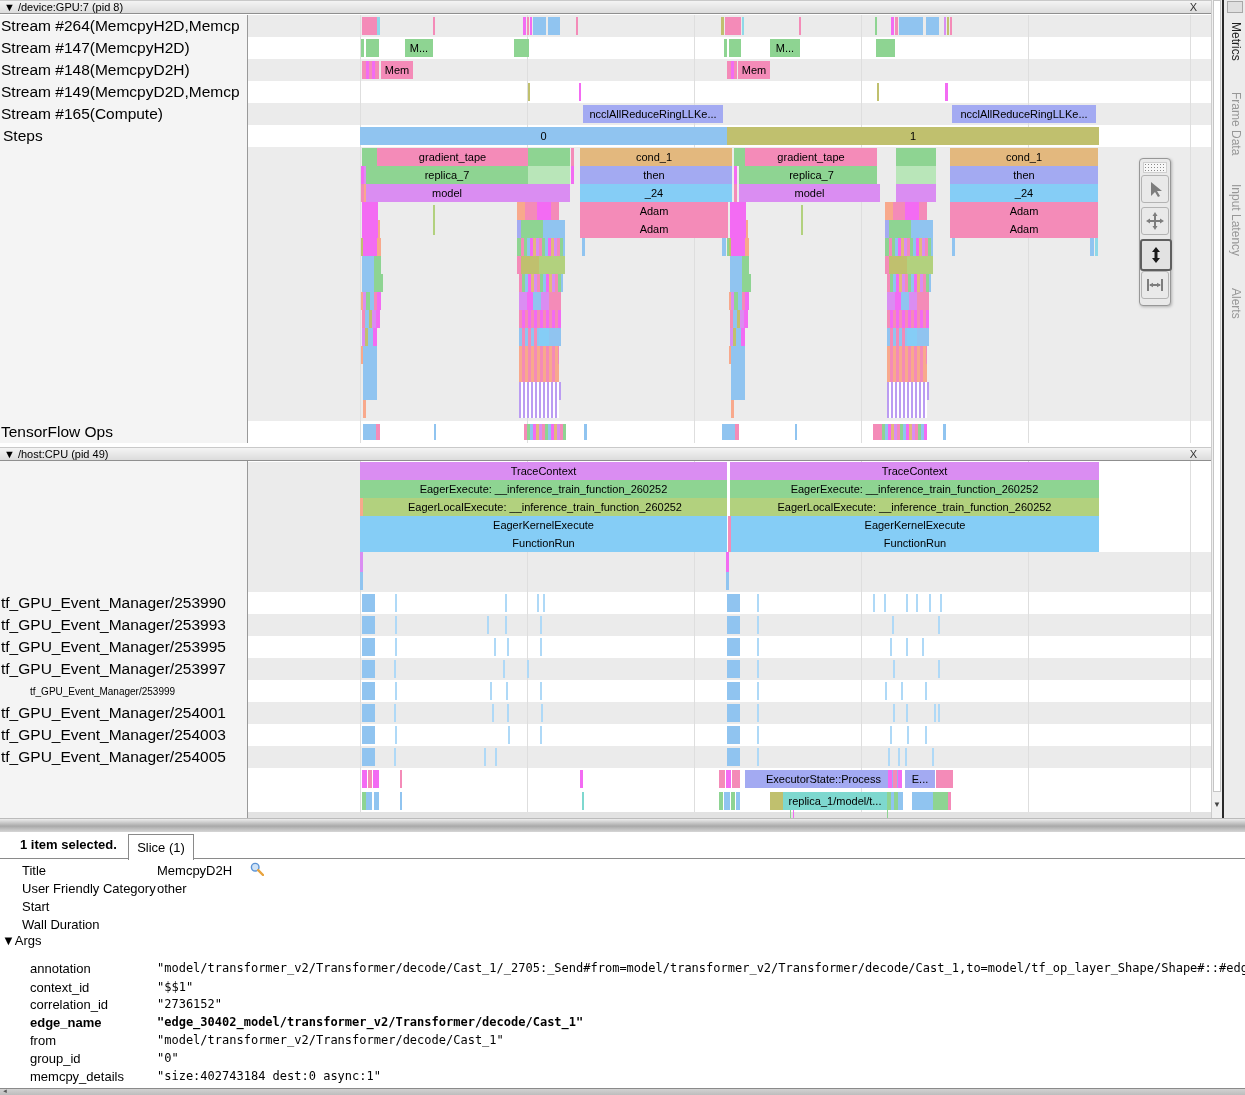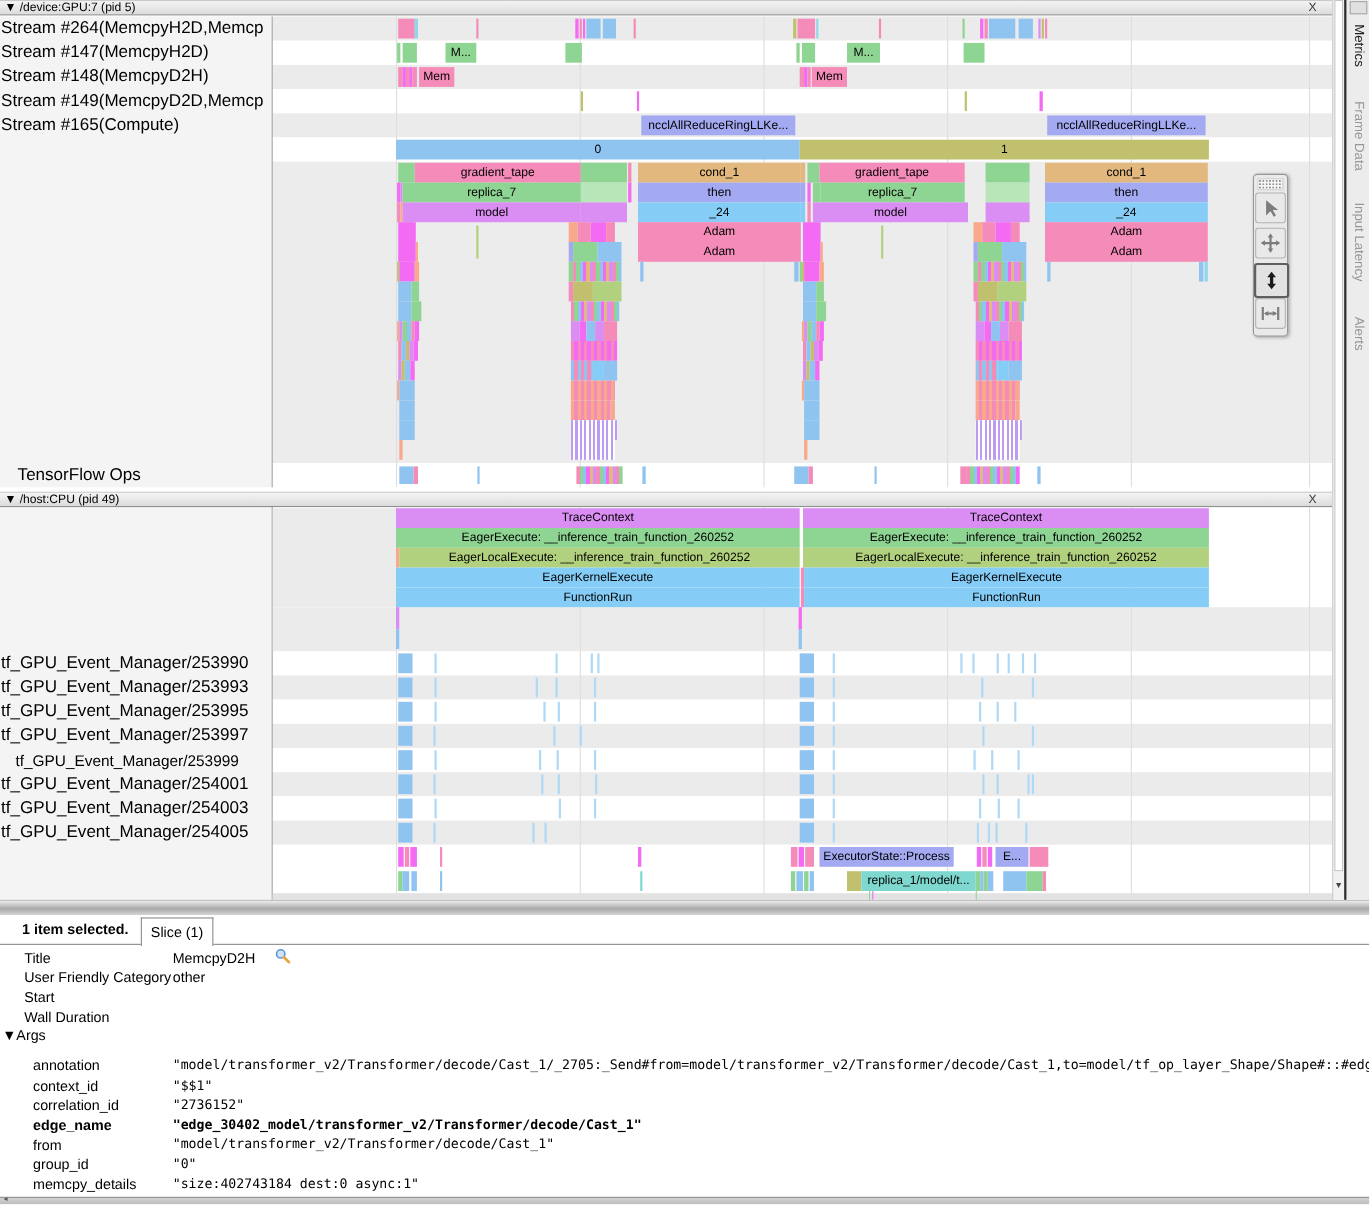--- a/index.html
+++ b/index.html
@@ -81,34 +81,35 @@
       <div class="rowlabel" style="left: 0px; top: 15px; width: 246px; height: 22px; font-size: 15.5px; padding-left: 1px;">Stream #264(MemcpyH2D,Memcp</div>
       <div class="stripe" style="left: 248px; top: 37px; width: 963px; height: 22px; background: rgb(255, 255, 255);"></div>
       <div class="rowlabel" style="left: 0px; top: 37px; width: 246px; height: 22px; font-size: 15.5px; padding-left: 1px;">Stream #147(MemcpyH2D)</div>
       <div class="stripe" style="left: 248px; top: 59px; width: 963px; height: 22px; background: rgb(235, 235, 235);"></div>
       <div class="rowlabel" style="left: 0px; top: 59px; width: 246px; height: 22px; font-size: 15.5px; padding-left: 1px;">Stream #148(MemcpyD2H)</div>
       <div class="stripe" style="left: 248px; top: 81px; width: 963px; height: 22px; background: rgb(255, 255, 255);"></div>
       <div class="rowlabel" style="left: 0px; top: 81px; width: 246px; height: 22px; font-size: 15.5px; padding-left: 1px;">Stream #149(MemcpyD2D,Memcp</div>
       <div class="stripe" style="left: 248px; top: 103px; width: 963px; height: 22px; background: rgb(235, 235, 235);"></div>
       <div class="rowlabel" style="left: 0px; top: 103px; width: 246px; height: 22px; font-size: 15.5px; padding-left: 1px;">Stream #165(Compute)</div>
       <div class="stripe" style="left: 248px; top: 125px; width: 963px; height: 22px; background: rgb(255, 255, 255);"></div>
+      <div class="rowlabel" style="left: 0px; top: 125px; width: 246px; height: 22px; font-size: 15.5px; padding-left: 3px;">Steps</div>
       <div class="stripe" style="left: 248px; top: 147px; width: 963px; height: 274px; background: rgb(236, 236, 236);"></div>
       <div class="stripe" style="left: 248px; top: 421px; width: 963px; height: 22px; background: rgb(255, 255, 255);"></div>
-      <div class="rowlabel" style="left: 0px; top: 421px; width: 246px; height: 22px; font-size: 15.5px; padding-left: 16px;">TensorFlow Ops</div>
+      <div class="rowlabel" style="left: 0px; top: 421px; width: 246px; height: 22px; font-size: 15.5px; padding-left: 1px;">TensorFlow Ops</div>
       <div class="stripe" style="left: 248px; top: 462px; width: 963px; height: 130px; background: rgb(255, 255, 255);"></div>
       <div class="stripe" style="left: 248px; top: 592px; width: 963px; height: 22px; background: rgb(255, 255, 255);"></div>
       <div class="rowlabel" style="left: 0px; top: 592px; width: 246px; height: 22px; font-size: 15.5px; padding-left: 1px;">tf_GPU_Event_Manager/253990</div>
       <div class="stripe" style="left: 248px; top: 614px; width: 963px; height: 22px; background: rgb(235, 235, 235);"></div>
       <div class="rowlabel" style="left: 0px; top: 614px; width: 246px; height: 22px; font-size: 15.5px; padding-left: 1px;">tf_GPU_Event_Manager/253993</div>
       <div class="stripe" style="left: 248px; top: 636px; width: 963px; height: 22px; background: rgb(255, 255, 255);"></div>
       <div class="rowlabel" style="left: 0px; top: 636px; width: 246px; height: 22px; font-size: 15.5px; padding-left: 1px;">tf_GPU_Event_Manager/253995</div>
       <div class="stripe" style="left: 248px; top: 658px; width: 963px; height: 22px; background: rgb(235, 235, 235);"></div>
       <div class="rowlabel" style="left: 0px; top: 658px; width: 246px; height: 22px; font-size: 15.5px; padding-left: 1px;">tf_GPU_Event_Manager/253997</div>
       <div class="stripe" style="left: 248px; top: 680px; width: 963px; height: 22px; background: rgb(255, 255, 255);"></div>
-      <div class="rowlabel" style="left: 0px; top: 680px; width: 246px; height: 22px; font-size: 14px; padding-left: 14px;">tf_GPU_Event_Manager/253999</div>
+      <div class="rowlabel" style="left: 16px; top: 680px; width: 246px; height: 22px; font-size: 10px; padding-left: 14px;">tf_GPU_Event_Manager/253999</div>
       <div class="stripe" style="left: 248px; top: 702px; width: 963px; height: 22px; background: rgb(235, 235, 235);"></div>
       <div class="rowlabel" style="left: 0px; top: 702px; width: 246px; height: 22px; font-size: 15.5px; padding-left: 1px;">tf_GPU_Event_Manager/254001</div>
       <div class="stripe" style="left: 248px; top: 724px; width: 963px; height: 22px; background: rgb(255, 255, 255);"></div>
       <div class="rowlabel" style="left: 0px; top: 724px; width: 246px; height: 22px; font-size: 15.5px; padding-left: 1px;">tf_GPU_Event_Manager/254003</div>
       <div class="stripe" style="left: 248px; top: 746px; width: 963px; height: 22px; background: rgb(235, 235, 235);"></div>
       <div class="rowlabel" style="left: 0px; top: 746px; width: 246px; height: 22px; font-size: 15.5px; padding-left: 1px;">tf_GPU_Event_Manager/254005</div>
       <div class="stripe" style="left: 248px; top: 768px; width: 963px; height: 50px; background: rgb(255, 255, 255);"></div>
       <div class="rect" style="left: 248px; top: 462px; width: 112px; height: 90px; background: rgb(235, 235, 235);"></div>
       <div class="rect" style="left: 248px; top: 552px; width: 963px; height: 40px; background: rgb(235, 235, 235);"></div>
       <div class="rect" style="left: 248px; top: 812px; width: 963px; height: 6px; background: rgb(226, 226, 226);"></div>
@@ -244,21 +245,21 @@
       <div class="block" style="left: 726px; top: 552px; width: 3px; height: 20px; background: rgb(243, 107, 243);"></div>
       <div class="block" style="left: 726px; top: 572px; width: 3px; height: 18px; background: rgb(144, 196, 240);"></div>
       <div class="block" style="left: 362px; top: 770px; width: 5px; height: 18px; background: rgb(243, 107, 243);"></div>
       <div class="block" style="left: 368px; top: 770px; width: 4px; height: 18px; background: rgb(244, 139, 184);"></div>
       <div class="block" style="left: 373px; top: 770px; width: 6px; height: 18px; background: rgb(243, 107, 243);"></div>
       <div class="block" style="left: 400px; top: 770px; width: 2px; height: 18px; background: rgb(244, 139, 184);"></div>
       <div class="block" style="left: 580px; top: 770px; width: 3px; height: 18px; background: rgb(243, 107, 243);"></div>
       <div class="block" style="left: 719px; top: 770px; width: 6px; height: 18px; background: rgb(244, 139, 184);"></div>
       <div class="block" style="left: 726px; top: 770px; width: 5px; height: 18px; background: rgb(243, 107, 243);"></div>
       <div class="block" style="left: 732px; top: 770px; width: 8px; height: 18px; background: rgb(244, 139, 184);"></div>
-      <div class="block" style="left: 745px; top: 770px; width: 122px; height: 18px; background: rgb(163, 170, 242);">ExecutorState::Process</div>
+      <div class="block" style="left: 745px; top: 770px; width: 157px; height: 18px; background: rgb(163, 170, 242);">ExecutorState::Process</div>
       <div class="block" style="left: 888px; top: 770px; width: 4px; height: 18px; background: rgb(243, 107, 243);"></div>
       <div class="block" style="left: 893px; top: 770px; width: 4px; height: 18px; background: rgb(244, 139, 184);"></div>
       <div class="block" style="left: 898px; top: 770px; width: 4px; height: 18px; background: rgb(243, 107, 243);"></div>
       <div class="block" style="left: 905px; top: 770px; width: 30px; height: 18px; background: rgb(163, 170, 242);">E...</div>
       <div class="block" style="left: 936px; top: 770px; width: 17px; height: 18px; background: rgb(244, 139, 184);"></div>
       <div class="block" style="left: 362px; top: 792px; width: 4px; height: 18px; background: rgb(142, 212, 146);"></div>
       <div class="block" style="left: 366px; top: 792px; width: 6px; height: 18px; background: rgb(144, 196, 240);"></div>
       <div class="block" style="left: 374px; top: 792px; width: 5px; height: 18px; background: rgb(144, 196, 240);"></div>
       <div class="block" style="left: 400px; top: 792px; width: 2px; height: 18px; background: rgb(144, 196, 240);"></div>
       <div class="block" style="left: 582px; top: 792px; width: 2px; height: 18px; background: rgb(126, 216, 207);"></div>
@@ -468,21 +469,21 @@
       <div class="block" style="left: 907px; top: 328px; width: 10px; height: 18px; background: rgb(133, 205, 246);"></div>
       <div class="block" style="left: 917px; top: 328px; width: 12px; height: 18px; background: rgb(144, 196, 240);"></div>
       <div class="block c-salmonstripes" style="left: 887px; top: 346px; width: 40px; height: 18px;"></div>
       <div class="block c-salmonstripes" style="left: 887px; top: 364px; width: 36px; height: 18px;"></div>
       <div class="block" style="left: 923px; top: 364px; width: 4px; height: 18px; background: rgb(248, 169, 140);"></div>
       <div class="block c-lavstripes" style="left: 887px; top: 382px; width: 42px; height: 18px;"></div>
       <div class="block c-lavstripes" style="left: 887px; top: 400px; width: 40px; height: 18px;"></div>
     </div>
 
   <div class="pane-header" style="top:0;">
-    <span>▼ /device:GPU:7 (pid 5)</span>
+    <span>▼ /device:GPU:7 (pid 8)</span>
     <span class="pane-close">X</span>
   </div>
   <div class="pane-header" style="top:447px;">
     <span>▼ /host:CPU (pid 49)</span>
     <span class="pane-close">X</span>
   </div>
 
   <div class="toolbar">
     <div class="grip"></div>
     <div class="tbtn" style="top:16px;">

